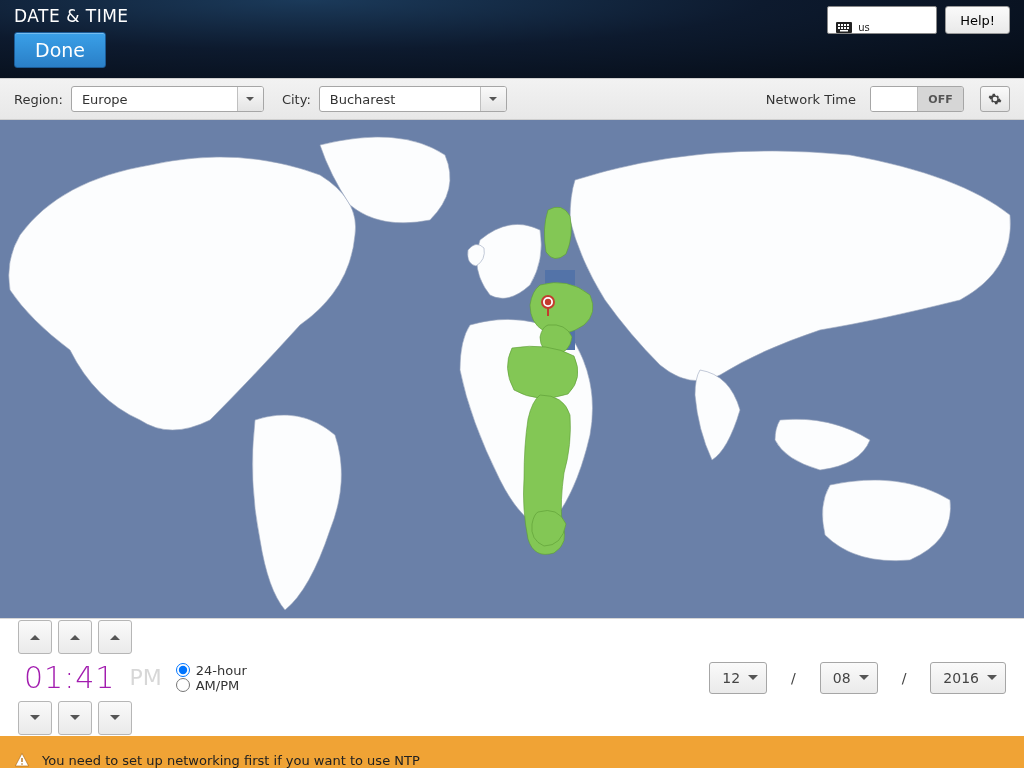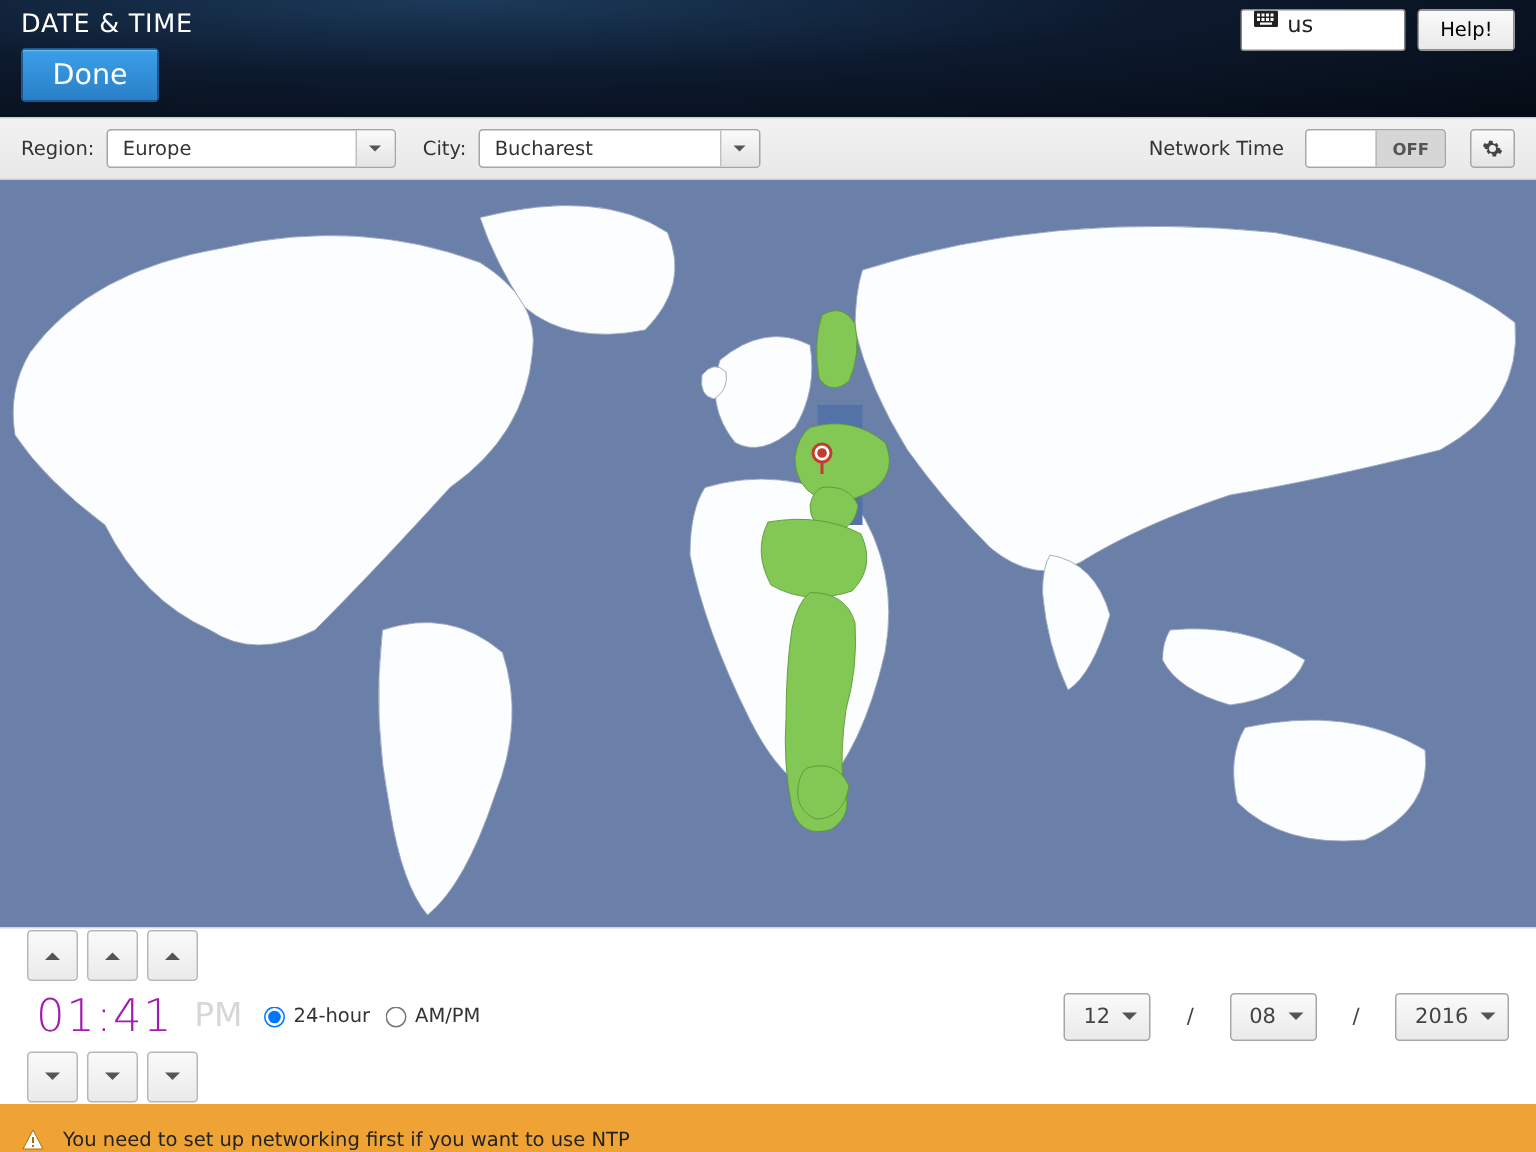--- a/index.html
+++ b/index.html
@@ -8,21 +8,21 @@
   .hdr{height:78px;background:radial-gradient(ellipse at 30% 0%,#1b3a5a 0%,#0d1a2e 45%,#050b14 100%);
        color:#fff;display:flex;justify-content:space-between;padding:6px 14px 0}
   .hdr-left{display:flex;flex-direction:column;align-items:flex-start;gap:6px}
   .hdr-title{font-size:17px;letter-spacing:.5px;font-weight:400}
   .done-btn{background:linear-gradient(#3aa0e8,#2a7fc7);border:1px solid #1b5a95;border-radius:3px;
             color:#fff;font-size:19px;padding:6px 20px;cursor:pointer;box-shadow:0 1px 0 rgba(255,255,255,.3) inset}
   .hdr-right{display:flex;flex-direction:column;align-items:flex-end;gap:6px}
   .inst-title{font-size:17px;letter-spacing:.5px}
   .hdr-btns{display:flex;gap:8px}
   .kb-ind{background:#fff;color:#222;border:1px solid #888;border-radius:2px;height:28px;width:110px;
-          display:flex;align-items:flex-start;gap:6px;padding:0 8px;font-size:15px}
+          display:flex;align-items:flex-end;gap:6px;padding:0 8px;font-size:10px}
   .kb-ind svg{width:16px;height:11px}
   .help-btn{background:linear-gradient(#fafafa,#e9e9e9);border:1px solid #999;border-radius:3px;height:28px;
             padding:0 14px;font-size:13px;cursor:pointer}
   
   .selbar{height:42px;background:linear-gradient(#f2f2f2,#e8e8e8);border-top:1px solid #cfcfcf;border-bottom:1px solid #cfcfcf;
           display:flex;align-items:center;padding:0 14px;gap:8px;color:#333;font-size:13px}
   .combo{display:flex;align-items:center;background:#fff;border:1px solid #a6a6a6;border-radius:3px;height:26px;overflow:hidden}
   .combo .val{padding:0 10px;min-width:150px}
   .combo .arrow{width:26px;height:100%;border-left:1px solid #c0c0c0;background:linear-gradient(#fafafa,#e4e4e4);
                 display:flex;align-items:center;justify-content:center}
@@ -49,21 +49,21 @@
   .spin-btn{width:34px;height:34px;border:1px solid #b6b6b6;border-radius:3px;background:linear-gradient(#fafafa,#eaeaea);
             display:flex;align-items:center;justify-content:center;cursor:pointer}
   .spin-btn::before{content:"";width:0;height:0;border:5px solid transparent}
   .spin-up::before{border-bottom-color:#555;margin-bottom:4px}
   .spin-dn::before{border-top-color:#555;margin-top:4px}
   .spin-group{display:flex;gap:6px}
   .time-block{display:flex;flex-direction:column;align-items:flex-start;gap:6px;margin-right:14px}
   .time-row{display:flex;align-items:center;gap:8px}
   .time-txt{font-size:30px;color:#a21caf;letter-spacing:1px;font-weight:300;padding:0 6px}
   .ampm-txt{font-size:22px;color:#bdbdbd;opacity:.6}
-  .radio-col{display:flex;flex-direction:row;gap:10px;font-size:13px;color:#333}
+  .radio-col{display:flex;flex-direction:column;font-size:13px;color:#333}
   .radio-col label{display:flex;align-items:center;gap:6px}
   .radio-col input{width:14px;height:14px}
   .date-group{margin-left:auto;display:flex;align-items:center;gap:24px;font-size:14px;color:#444}
   .date-combo{display:flex;align-items:center;border:1px solid #a6a6a6;border-radius:3px;height:32px;
               background:linear-gradient(#fafafa,#eaeaea);padding:0 4px 0 12px;gap:8px;cursor:pointer}
   .date-combo::after{content:"";border:5px solid transparent;border-top-color:#555;margin-top:4px;margin-right:4px}
   
   .warn{height:32px;background:#f0a335;display:flex;align-items:flex-end;gap:12px;padding:0 14px;font-size:13px;color:#222}
   .warn svg{width:16px;height:16px}
 </style>

